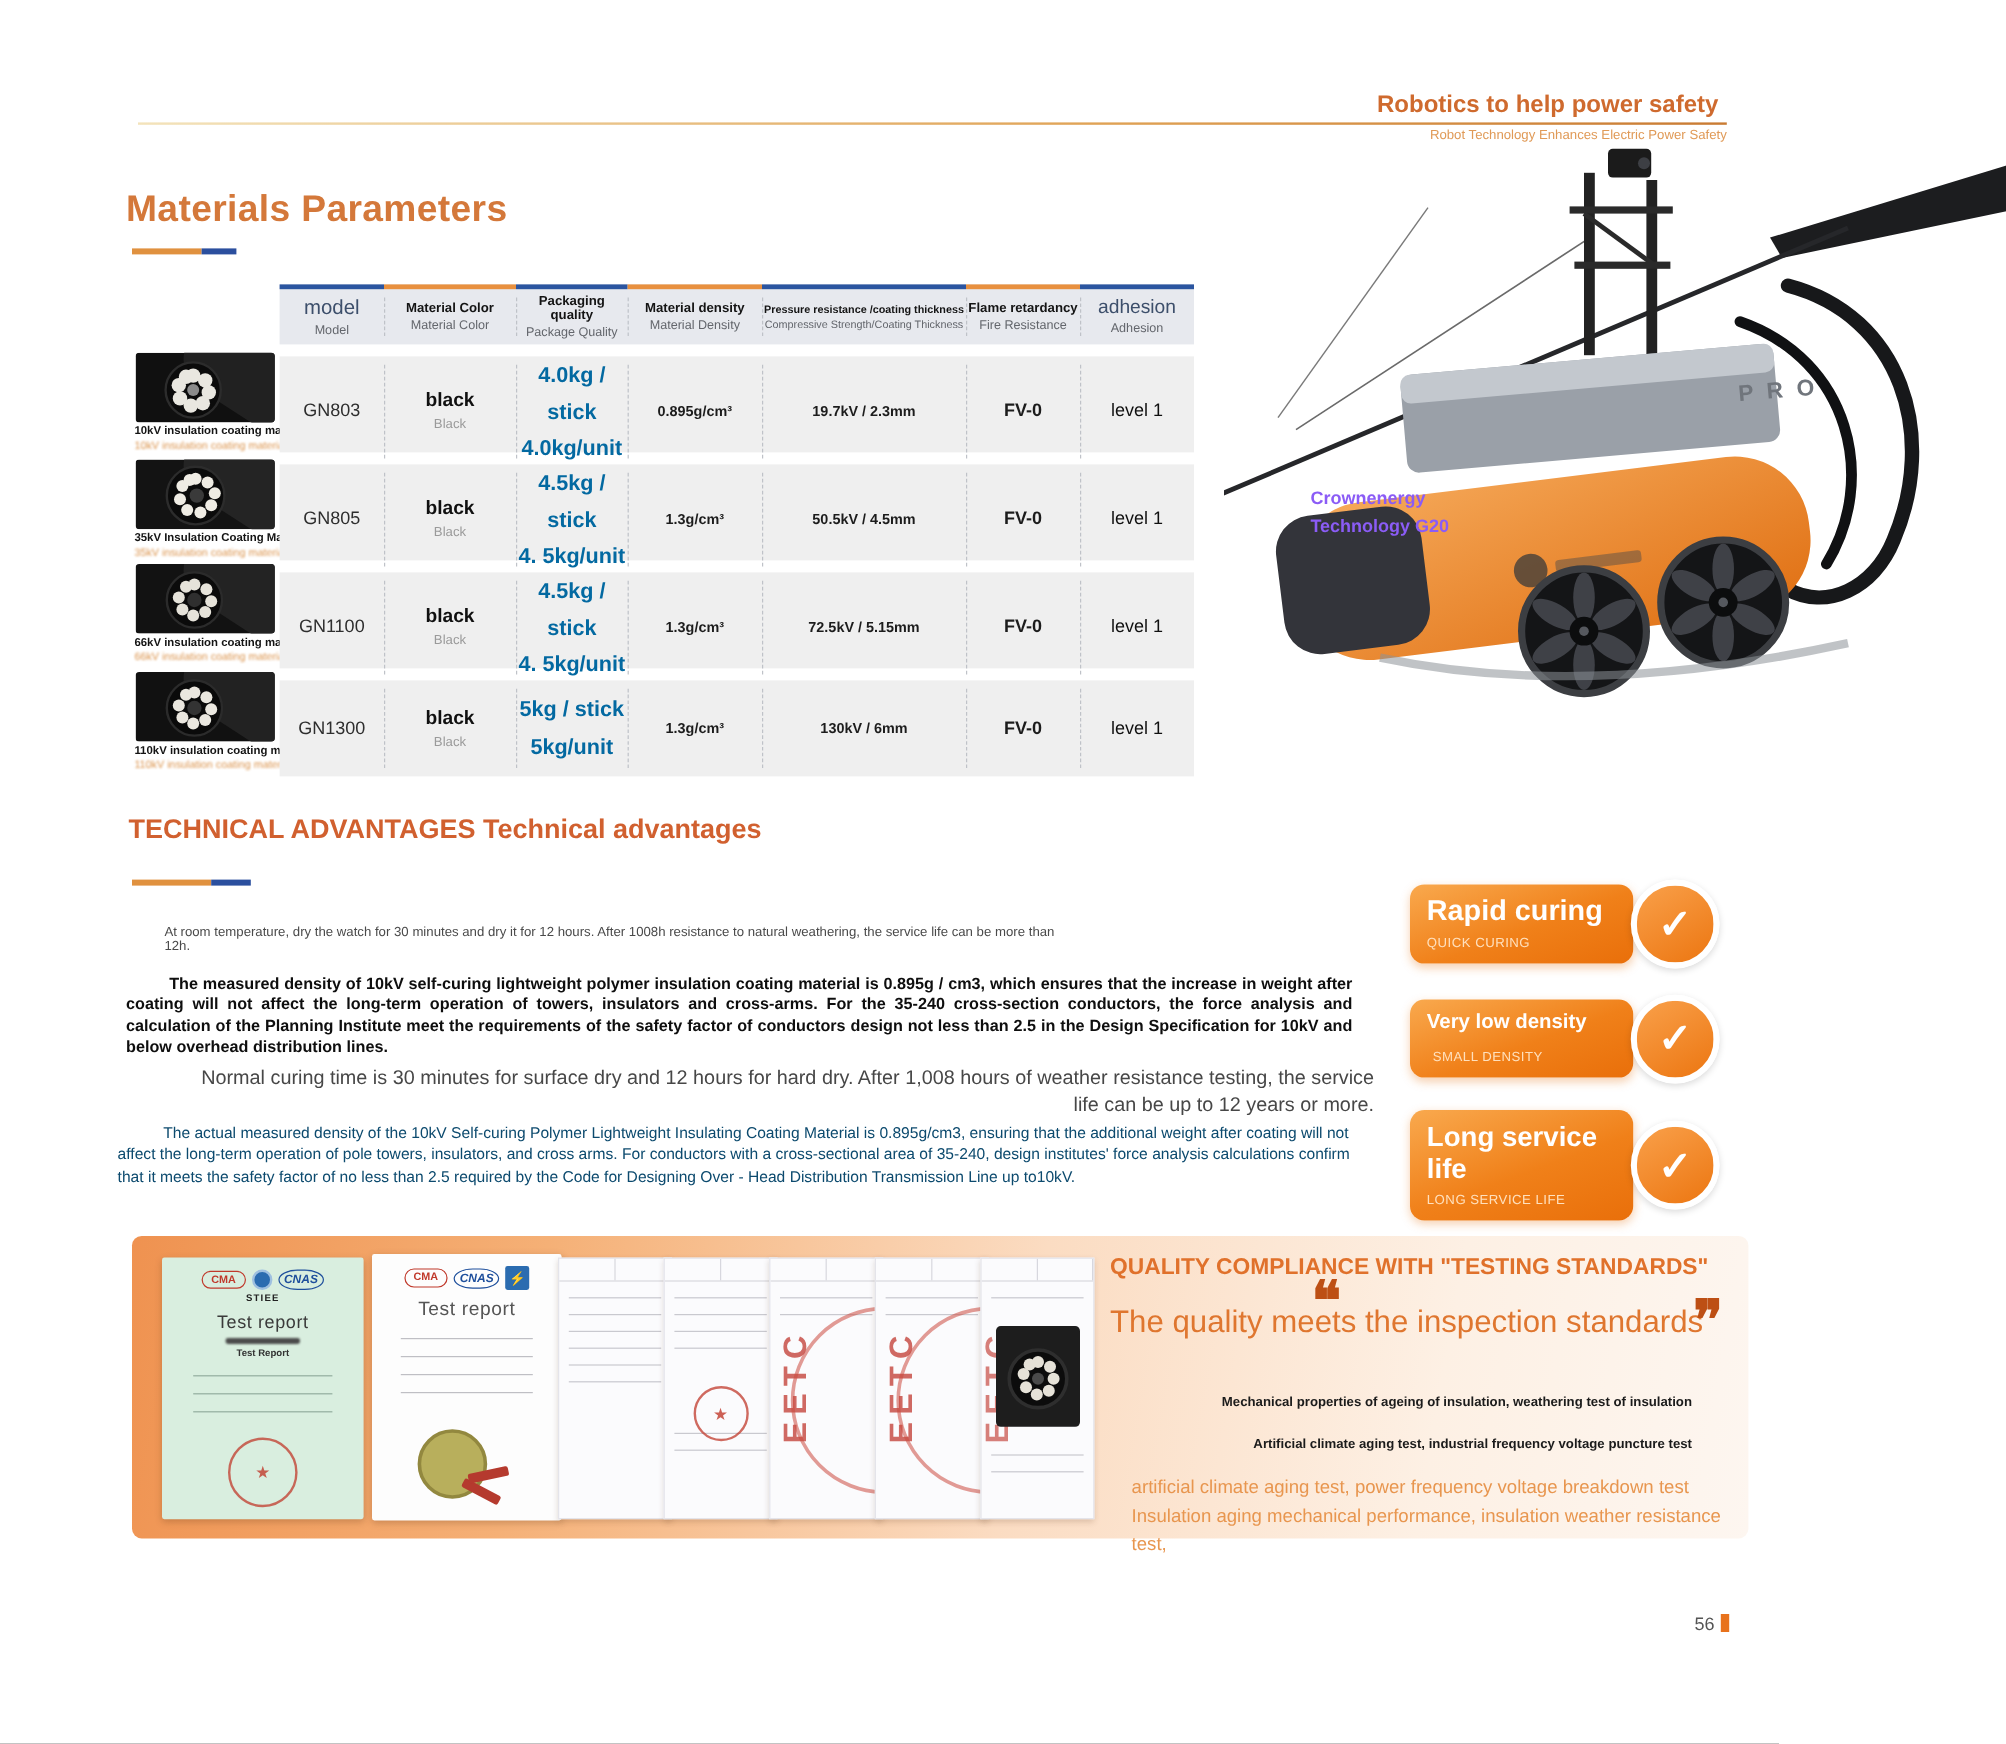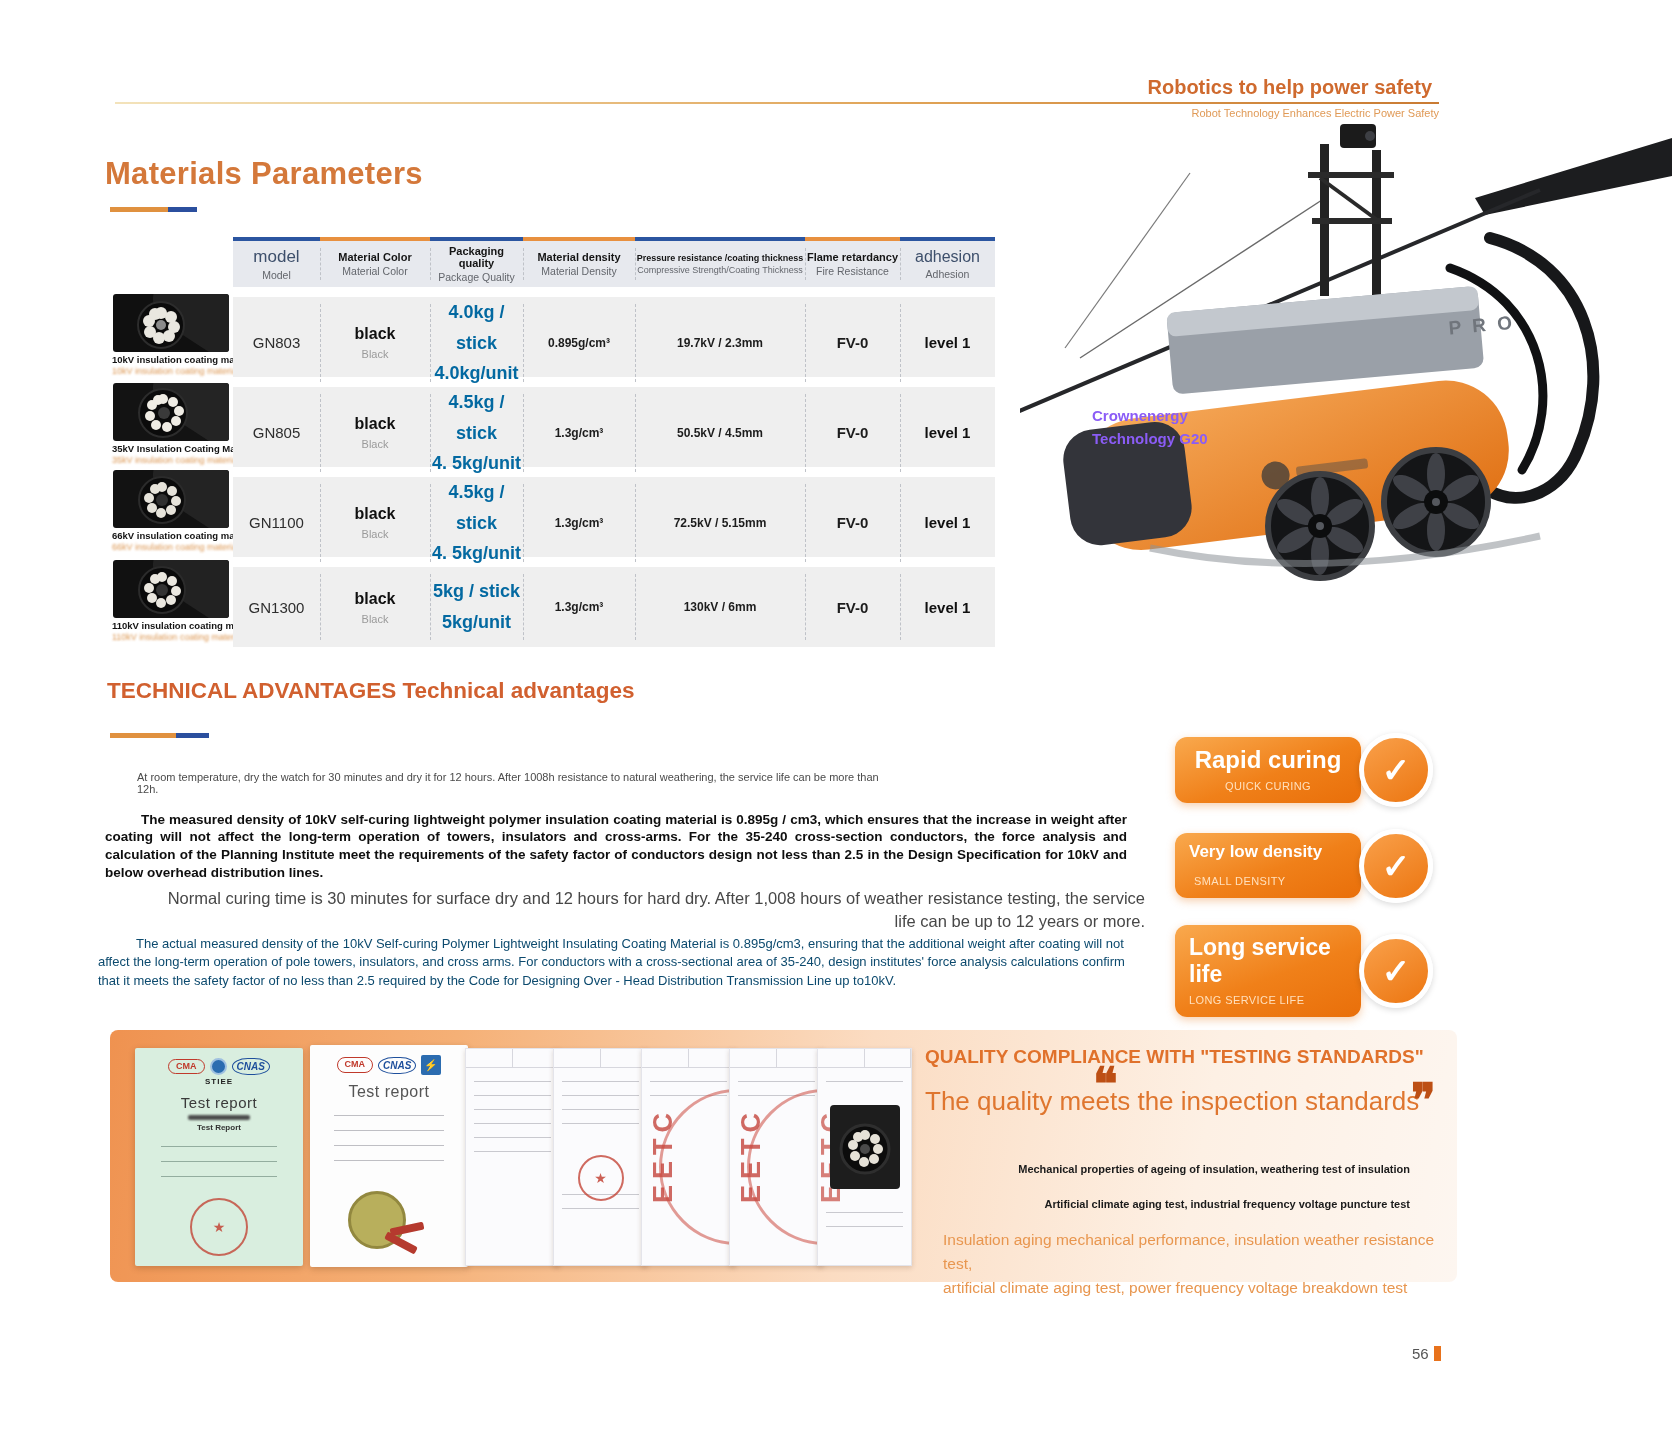--- a/index.html
+++ b/index.html
@@ -41,21 +41,21 @@
   .th:nth-child(5) .th-sub{font-size:9px;}
   .trow{background:#efefef;height:80px;margin-top:10px;}
   .trow:first-of-type{margin-top:5px;}
   .td{position:relative;display:flex;flex-direction:column;align-items:center;justify-content:center;text-align:center;}
   .td-model{font-size:15px;color:#2e2e2e;}
   .td-color-main{font-size:16px;font-weight:700;color:#101010;}
   .td-color-sub{font-size:11px;color:#9a9a9a;margin-top:5px;}
   .td-pack{font-size:18px;font-weight:700;color:#0369a1;line-height:1.7;}
   .td-density,.td-pressure{font-size:12px;font-weight:600;color:#1c1c1c;}
   .td-flame{font-size:15px;font-weight:600;color:#1c1c1c;}
-  .td-adh{font-size:15px;font-weight:700;color:#101010;}
+  .td-adh{font-size:15px;font-weight:400;color:#101010;}
 
   
   .robot{position:absolute;left:1020px;top:118px;width:652px;height:470px;}
   .robot-label{position:absolute;left:72px;top:286px;font-size:15px;font-weight:600;color:#8b5cf6;line-height:1.55;}
 
   
   .p1{position:absolute;left:137px;top:760px;width:760px;font-size:11px;color:#4a4a4a;}
   .p2{position:absolute;left:105px;top:797px;width:1022px;font-size:13.5px;font-weight:700;color:#0e0e0e;
       line-height:1.33;text-align:justify;text-indent:36px;}
   .p3{position:absolute;left:105px;top:870px;width:1040px;font-size:16.5px;color:#474747;line-height:1.45;text-indent:38px;text-align:right;}
@@ -64,21 +64,21 @@
   
   .badge{position:absolute;left:1175px;width:186px;border-radius:12px;box-sizing:border-box;
          background:linear-gradient(160deg,#f9a94e 0%,#f08019 55%,#e96f0a 100%);
          box-shadow:0 3px 8px rgba(230,120,30,.35);color:#fff;padding:9px 14px 11px;}
   .badge-title{font-weight:700;}
   .badge-sub{font-size:11px;color:#ffe0bd;letter-spacing:.4px;margin-top:6px;}
   .check{position:absolute;right:-72px;top:50%;transform:translateY(-50%);width:64px;height:64px;border-radius:50%;
          background:linear-gradient(150deg,#f9a04a,#ec7611);border:5px solid #ffffff;
          box-shadow:0 2px 6px rgba(0,0,0,.15);display:flex;align-items:center;justify-content:center;
          font-size:34px;font-weight:700;color:#fff;}
-  .badge.b1{top:737px;text-align:center;} .b1 .badge-title{font-size:24px;}
+  .badge.b1{top:737px;} .b1 .badge-title{font-size:24px;}
   .badge.b2{top:833px;} .b2 .badge-title{font-size:17px;} .b2 .badge-sub{margin-top:13px;padding-left:5px;}
   .badge.b3{top:925px;} .b3 .badge-title{font-size:23px;}
 
   
   .panel{position:absolute;left:110px;top:1030px;width:1347px;height:252px;border-radius:8px;
          background:linear-gradient(100deg,#ef9250 0%,#f5b076 25%,#fbdcc2 55%,#fdf0e4 80%,#fdf6f0 100%);}
   .cert{position:absolute;border-radius:2px;box-shadow:0 2px 6px rgba(80,40,10,.25);box-sizing:border-box;}
   .cert-green{left:25px;top:18px;width:168px;height:218px;background:#d9eedf;padding:10px 10px 0;}
   .cert-white{left:200px;top:15px;width:158px;height:222px;background:#fdfdfd;padding:10px 8px 0;}
   .logo-row{display:flex;align-items:center;justify-content:center;gap:5px;}
@@ -563,21 +563,21 @@
 
   <div class="q-head">QUALITY COMPLIANCE WITH "TESTING STANDARDS"</div>
   <div class="q-sub">
     <span>The quality meets the inspection standards</span>
     <span class="q-quote q-open">❝</span>
     <span class="q-quote q-close">❞</span>
   </div>
   <div class="q-black q-b1">Mechanical properties of ageing of insulation, weathering test of insulation</div>
   <div class="q-black q-b2">Artificial climate aging test, industrial frequency voltage puncture test</div>
   <div class="q-orange">
+    <div>artificial climate aging test, power frequency voltage breakdown test</div>
     <div>Insulation aging mechanical performance, insulation weather resistance test,</div>
-    <div>artificial climate aging test, power frequency voltage breakdown test</div>
   </div>
 
   <div class="pagenum">
     <span>56</span><span class="pagenum-block"></span>
   </div>
 
 </div>
 
 </body></html>

